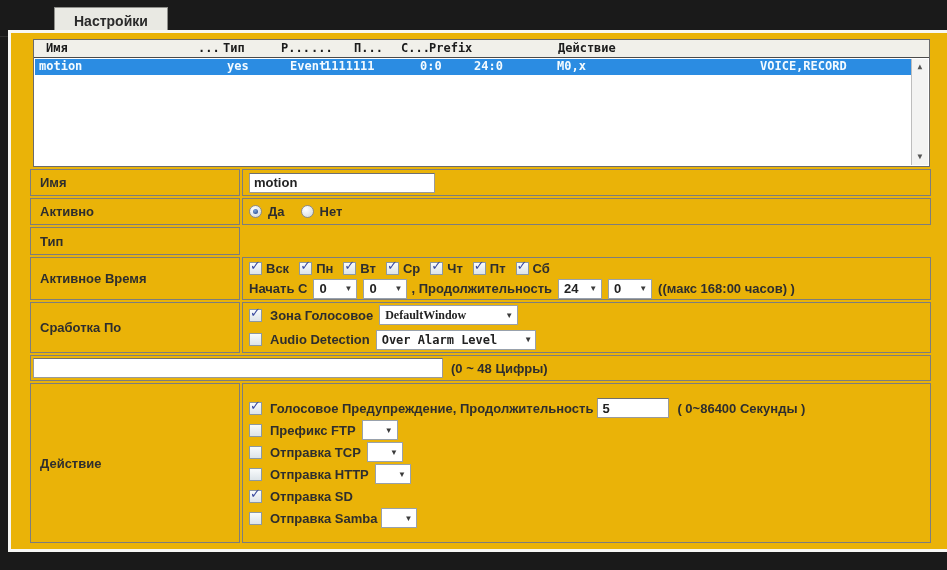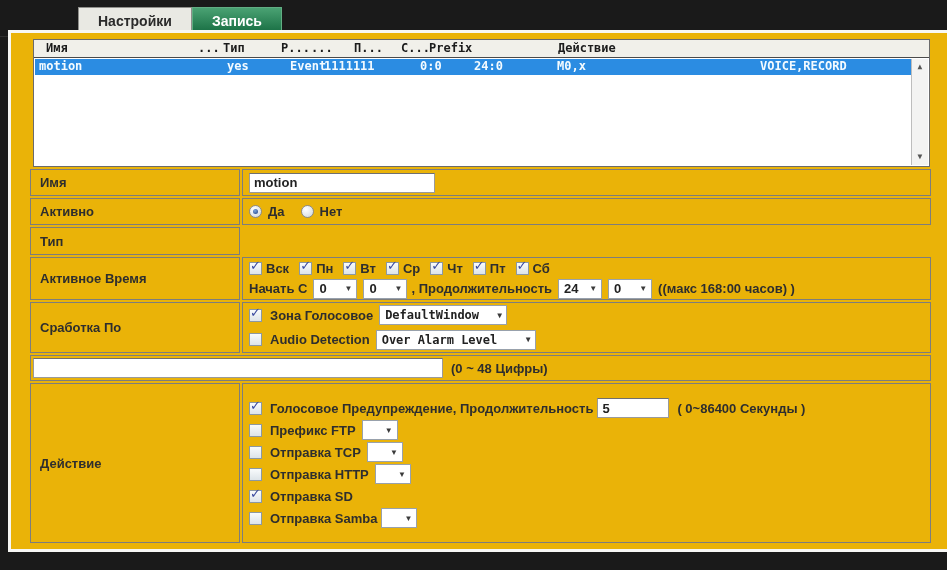--- a/index.html
+++ b/index.html
@@ -3,21 +3,21 @@
 <meta charset="utf-8">
 <style>
   html,body{margin:0;padding:0;}
   body{
     width:947px;height:570px;overflow:hidden;position:relative;
     background:#1a1a1a;
     font-family:"Liberation Sans","DejaVu Sans",sans-serif;
   }
   
   .tabline{position:absolute;left:0;top:36px;width:947px;height:1px;background:#2f2f2f;}
-  .tabbar{position:absolute;left:78px;top:7px;display:flex;}
+  .tabbar{position:absolute;left:54px;top:7px;display:flex;}
   .tab{height:26px;display:flex;align-items:center;padding:0 19px;
        font-size:14px;font-weight:bold;cursor:default;}
   .tab-idle{background:#e9e9e3;color:#2a2a2a;border:1px solid #8f8f8b;}
   .tab-active{background:linear-gradient(#4aa273,#156b40);color:#fff;
        border:1px solid #61ad83;border-bottom:none;}
   
   .panel{position:absolute;left:8px;top:30px;width:923px;height:516px;
        border:3px solid #f7f7f4;background:#eab308;padding-left:17px;}
   
   .listbox{position:absolute;left:22px;top:6px;width:897px;height:128px;
@@ -57,33 +57,32 @@
        font-weight:bold;color:#3a4a9f;}
   .rad{position:relative;width:13px;height:13px;flex:none;box-sizing:border-box;
        border:1px solid #8a8a8a;border-radius:50%;
        background:radial-gradient(circle at 35% 30%,#ffffff,#cdd5da);}
   .rad.on::after{content:"";position:absolute;left:3px;top:3px;right:3px;bottom:3px;
        border-radius:50%;background:radial-gradient(circle at 40% 35%,#7fa7dd,#1e3f86);}
   .combo{display:inline-flex;align-items:center;justify-content:space-between;
        box-sizing:border-box;height:20px;background:#fff;border:1px solid #98a1ac;
        padding:0 4px 0 5px;color:#222;}
   .combo .arr{font-size:8px;color:#3a3a3a;margin-left:4px;flex:none;}
-  .w44{width:44px;} .w36{width:36px;} .w128{width:128px;} .w160{width:160px;}
+  .w44{width:44px;} .w36{width:36px;} .w128{width:139px;font-family:Liberation Serif, serif;} .w160{width:160px;}
   .sp6{width:6px;flex:none;} .sp10{width:10px;flex:none;} .sp16{width:16px;flex:none;}
   .sp4{width:4px;flex:none;} .sp8{width:8px;flex:none;}
   .hint{font-size:13px;font-weight:bold;color:#2e2e2e;white-space:pre;}
 </style>
 </head>
 <body>
 
 <div class="tabline"></div>
 
 <div class="tabbar">
   <div class="tab tab-idle">Настройки</div>
-  <div class="tab tab-active">Запись</div>
 </div>
 
 <div class="panel">
 
   <div class="listbox mono">
     <div class="listhead">
       <span class="lc" style="left:12px">Имя</span>
       <span class="lc" style="left:164px">...</span>
       <span class="lc" style="left:189px">Тип</span>
       <span class="lc" style="left:247px">P...</span>

